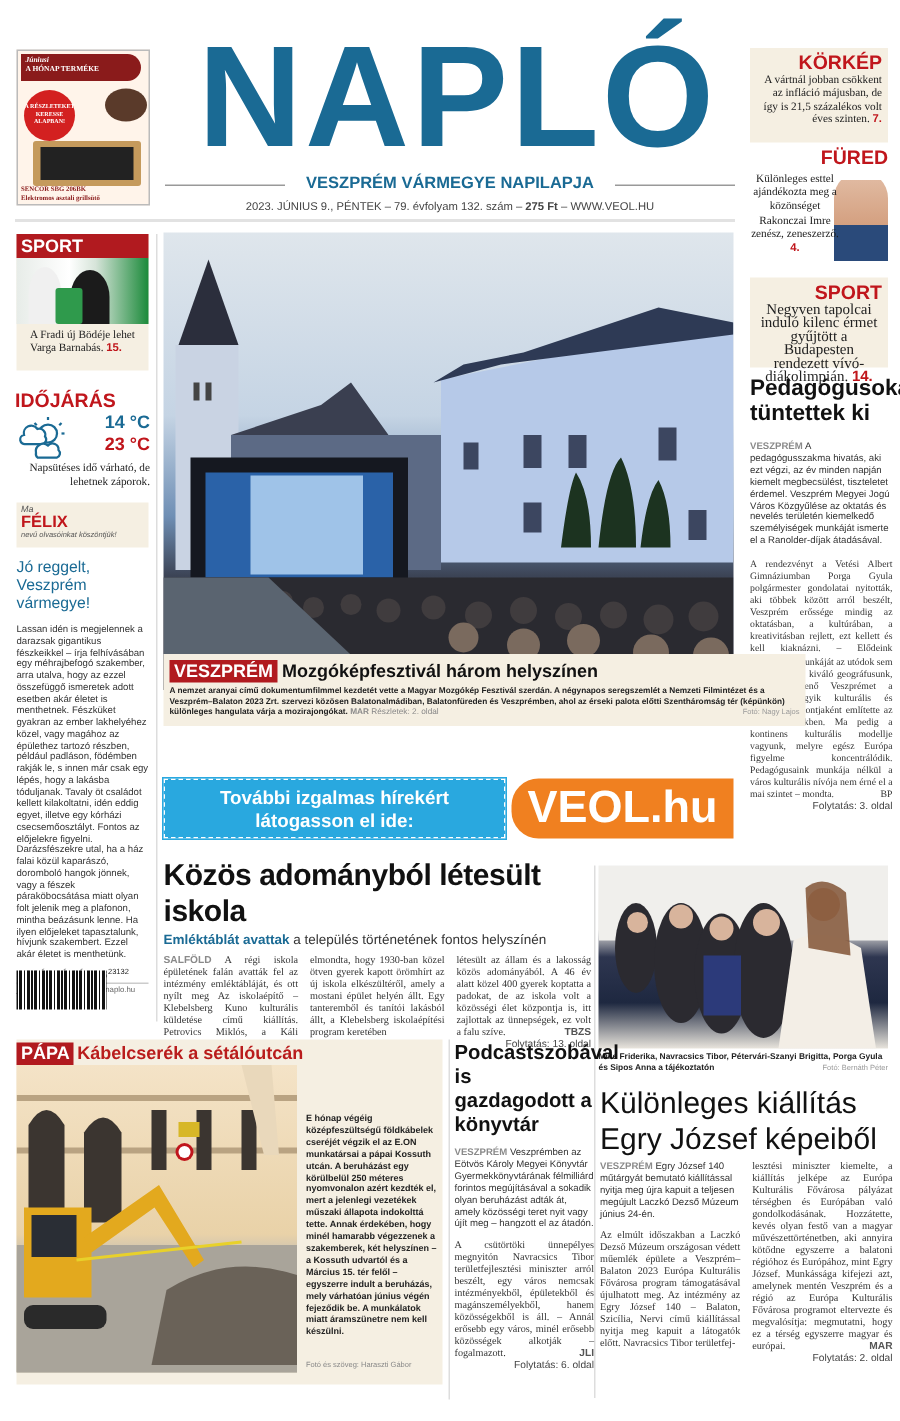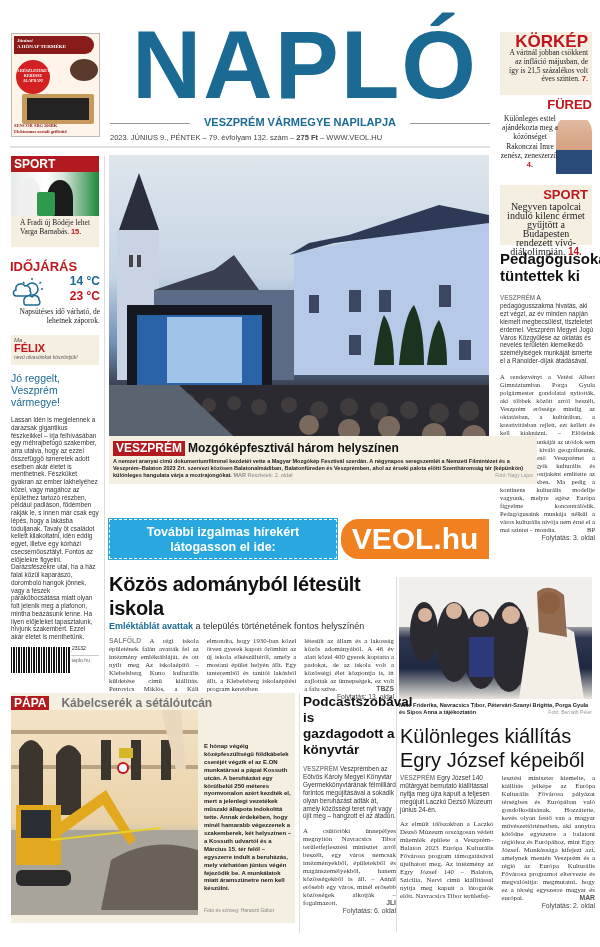--- a/index.html
+++ b/index.html
@@ -13,25 +13,25 @@
 .ad .banner{position:absolute;left:2px;top:2px;width:80px;height:18px;background:#8a1b1b;border-radius:0 10px 10px 0;color:#fff;font-size:5px;font-weight:bold;padding:2px 3px;line-height:6px}
 .ad .badge{position:absolute;left:4px;top:26px;width:34px;height:34px;border-radius:50%;background:#d32020;color:#fff;font-size:4px;text-align:center;padding-top:8px;line-height:5px;font-weight:bold}
 .ad .grill{position:absolute;left:10px;top:60px;width:72px;height:30px;background:#c59a5c;border-radius:2px}
 .ad .grill i{position:absolute;left:5px;top:4px;width:62px;height:22px;background:#222;display:block}
 .ad .pan{position:absolute;left:58px;top:25px;width:28px;height:22px;border-radius:50%;background:#5a3a2a}
 .ad .cap{position:absolute;left:2px;bottom:2px;font-size:4.5px;line-height:5.5px;font-weight:bold;color:#8a1b1b}
 .logo{left:120px;top:20px;width:370px;text-align:center;font-family:Liberation Sans, sans-serif;font-weight:bold;font-size:96px;line-height:90px;color:#1a6a94;letter-spacing:2px}
 .tagline{left:110px;top:116px;width:380px;text-align:center;font-size:11px;font-weight:bold;color:#1a6a94}
 .tagline:before,.tagline:after{content:"";position:absolute;top:7px;width:80px;height:1px;background:#999}
 .tagline:before{left:0}.tagline:after{right:0}
-.dateline{left:110px;top:133px;width:380px;text-align:left;font-size:7.5px;color:#444}
+.dateline{left:110px;top:133px;width:380px;text-align:center;font-size:7.5px;color:#444}
 .rule{left:10px;top:146px;width:480px;height:2px;background:#e2e2e2}
 .secthead{font-family:"Liberation Sans",sans-serif;font-weight:bold}
 .korkep{left:500px;top:32px;width:92px;height:63px;padding:3px 4px}
-.korkep h3{font-size:17px;text-align:right;color:#c0161c;line-height:14px}
+.korkep h3{font-size:13px;text-align:right;color:#c0161c;line-height:14px}
 .korkep p{font-size:7.5px;line-height:8.8px;text-align:right}
 .fured h3{font-size:13px;text-align:right;color:#c0161c;line-height:14px}
 .fured{left:500px;top:98px;width:92px;height:80px}
 .fured p{position:absolute;left:0;top:16px;width:60px;font-size:7.5px;line-height:9.2px;text-align:center}
 .fured .face{position:absolute;left:56px;top:16px;width:36px;height:60px;background:linear-gradient(#fff 0,#fff 10%,#e0b9a0 10%,#d4a080 60%,#2a4a7a 60%);border-radius:18px 18px 0 0}
 .sport-r{left:500px;top:185px;width:92px;height:60px;padding:3px 4px}
 .sport-r h3{font-size:13px;text-align:right;color:#c0161c;line-height:14px}
 .sport-r p{font-size:10px;line-height:9px;text-align:center}
 .ped h2{font-family:"Liberation Sans",sans-serif;font-weight:bold;font-size:15px;line-height:17px;color:#111}
 .ped{left:500px;top:250px;width:95px}
@@ -75,21 +75,21 @@
 .cols3>div{flex:1}
 .photo2{left:399px;top:577px;width:193px;height:122px;background:linear-gradient(180deg,#f2f2f0 0,#e6e4df 35%,#2e3650 50%,#1e2840 75%,#e8e4dc 100%);overflow:hidden}
 .cap2{left:399px;top:702px;width:193px;font-family:"Liberation Sans",sans-serif;font-weight:bold;font-size:5.6px;line-height:7px}
 .cap2 .credit{font-weight:normal;color:#999;float:right;font-size:5px}
 .kiall{left:400px;top:724px;width:195px}
 .kiall h2{font-family:"Liberation Sans",sans-serif;font-size:20px;line-height:24px;color:#111;font-weight:normal}
 .kiall .cols{display:flex;gap:8px;margin-top:2px}
 .kiall .cols>div{flex:1}
 .papa{left:11px;top:693px;width:284px;height:230px}
 .papa .hd .lab{background:#b11a1f;color:#fff;font-family:"Liberation Sans",sans-serif;font-weight:bold;font-size:12px;padding:0 3px;line-height:15px;display:inline-block}
-.papa .hd .hl{font-family:"Liberation Sans",sans-serif;font-weight:bold;font-size:12px;color:#737373;margin-left:12px}
+.papa .hd .hl{font-family:"Liberation Sans",sans-serif;font-weight:bold;font-size:12px;color:#b91c1c;margin-left:2px}
 .papa .ph{position:absolute;left:0;top:17px;width:187px;height:205px;background:linear-gradient(#f4e3c7 0,#e9d2a8 55%,#c8c0b2 62%,#9d9688 100%);overflow:hidden}
 .papa .txt{position:absolute;left:193px;top:50px;width:90px;font-family:"Liberation Sans",sans-serif;font-weight:bold;font-size:6px;line-height:7.9px;color:#222}
 .papa .credit{position:absolute;left:193px;top:214px;font-size:5px;color:#888;font-family:"Liberation Sans",sans-serif}
 .pod{left:303px;top:694px;width:93px}
 .pod h2{font-family:"Liberation Sans",sans-serif;font-weight:bold;font-size:13.5px;line-height:16px;color:#111}
 </style>
 </head>
 <body>
 
 <div class="abs ad">

